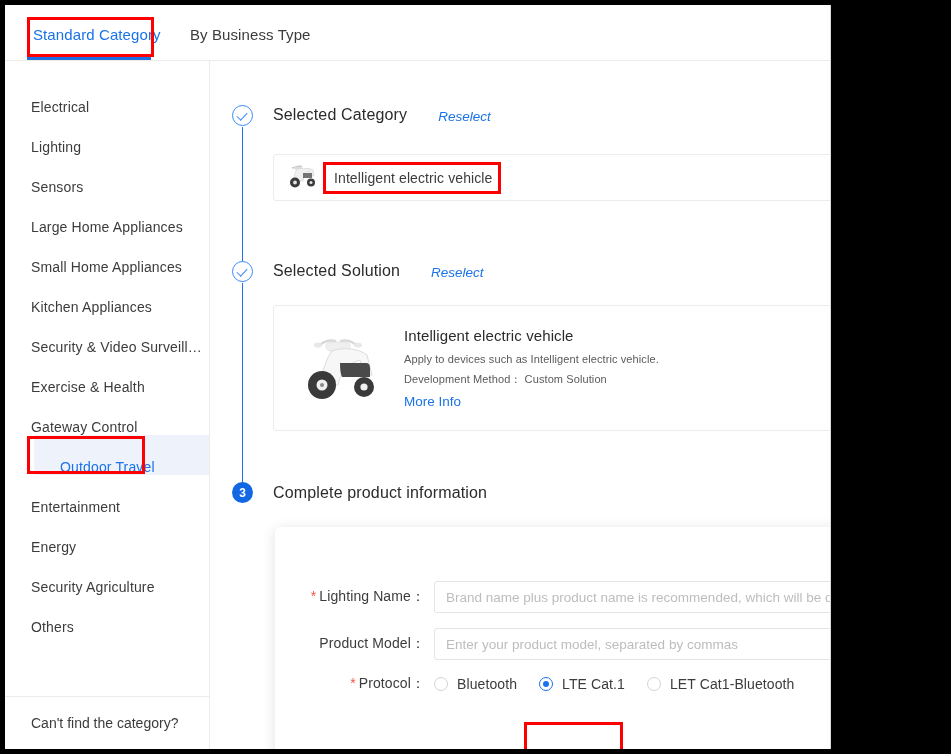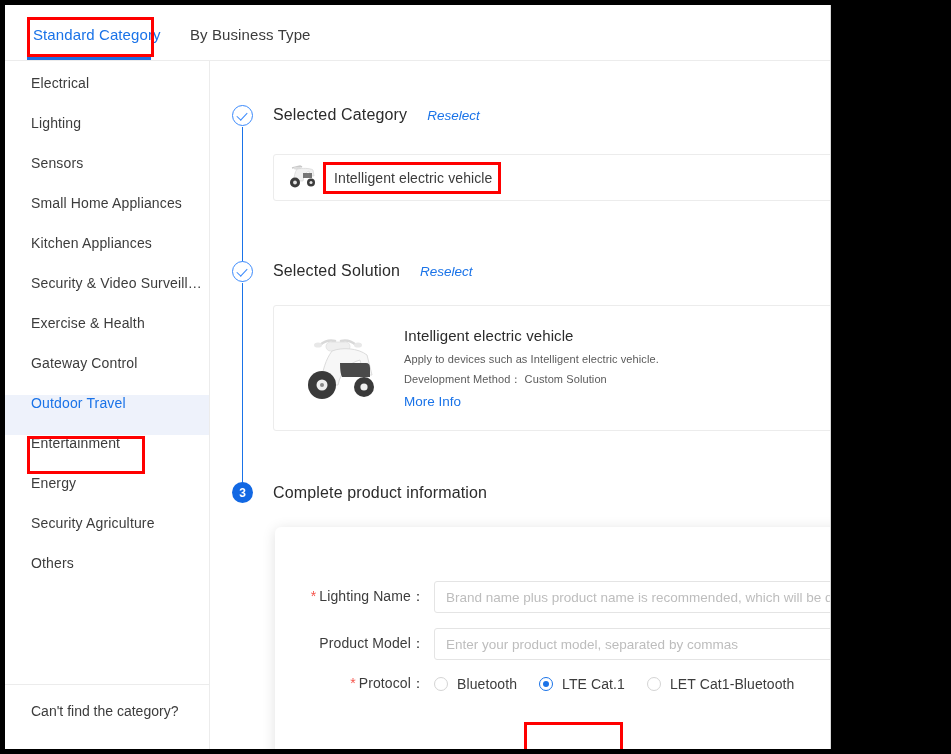--- a/index.html
+++ b/index.html
@@ -83,37 +83,38 @@
     left: 0; top: 56px;
     width: 205px;
     height: 688px;
     background: #ffffff;
     border-right: 1px solid #ececec;
   }
   .side-item {
     position: relative;
     height: 40px;
     display: flex;
-    align-items: flex-start;
+    align-items: flex-end;
     padding-left: 26px;
     font-size: 14px;
     color: #3c3c3c;
     letter-spacing: .15px;
     white-space: nowrap;
     cursor: pointer;
   }
   .side-item.active {
     background: #eef2fb;
     color: #1a73e8;
+    margin-left: 29px;
   }
   #side-list { padding-top: 14px; }
 
   #sidebar-footer {
     position: absolute;
-    left: 0; bottom: 12px;
+    left: 0; bottom: 0;
     width: 204px;
     height: 53px;
     border-top: 1px solid #ececec;
     display: flex;
     align-items: center;
     padding-left: 26px;
     font-size: 14px;
     color: #3c3c3c;
     background: #ffffff;
     cursor: pointer;
@@ -178,22 +179,22 @@
     display: flex;
     align-items: center;
     justify-content: center;
     line-height: 1;
   }
 
   .section-head {
     position: absolute;
     left: 63px;
     display: flex;
-    align-items: center;
-    gap: 20px;
+    align-items: flex-end;
+    gap: 31px;
     white-space: nowrap;
   }
   .section-title {
     font-size: 16px;
     color: #2b2b2b;
     letter-spacing: .15px;
   }
   .reselect-link {
     font-size: 13.5px;
     color: #1a73e8;
@@ -372,20 +373,23 @@
     <div id="sidebar">
       <div id="side-list">
         <div class="side-item">
           <span>Electrical</span>
         </div>
         <div class="side-item">
           <span>Lighting</span>
         </div>
         <div class="side-item">
           <span>Sensors</span>
+        </div>
+        <div class="side-item">
+          <span>Large Home Appliances</span>
         </div>
         <div class="side-item">
           <span>Small Home Appliances</span>
         </div>
         <div class="side-item">
           <span>Kitchen Appliances</span>
         </div>
         <div class="side-item">
           <span>Security &amp; Video Surveill…</span>
         </div>

